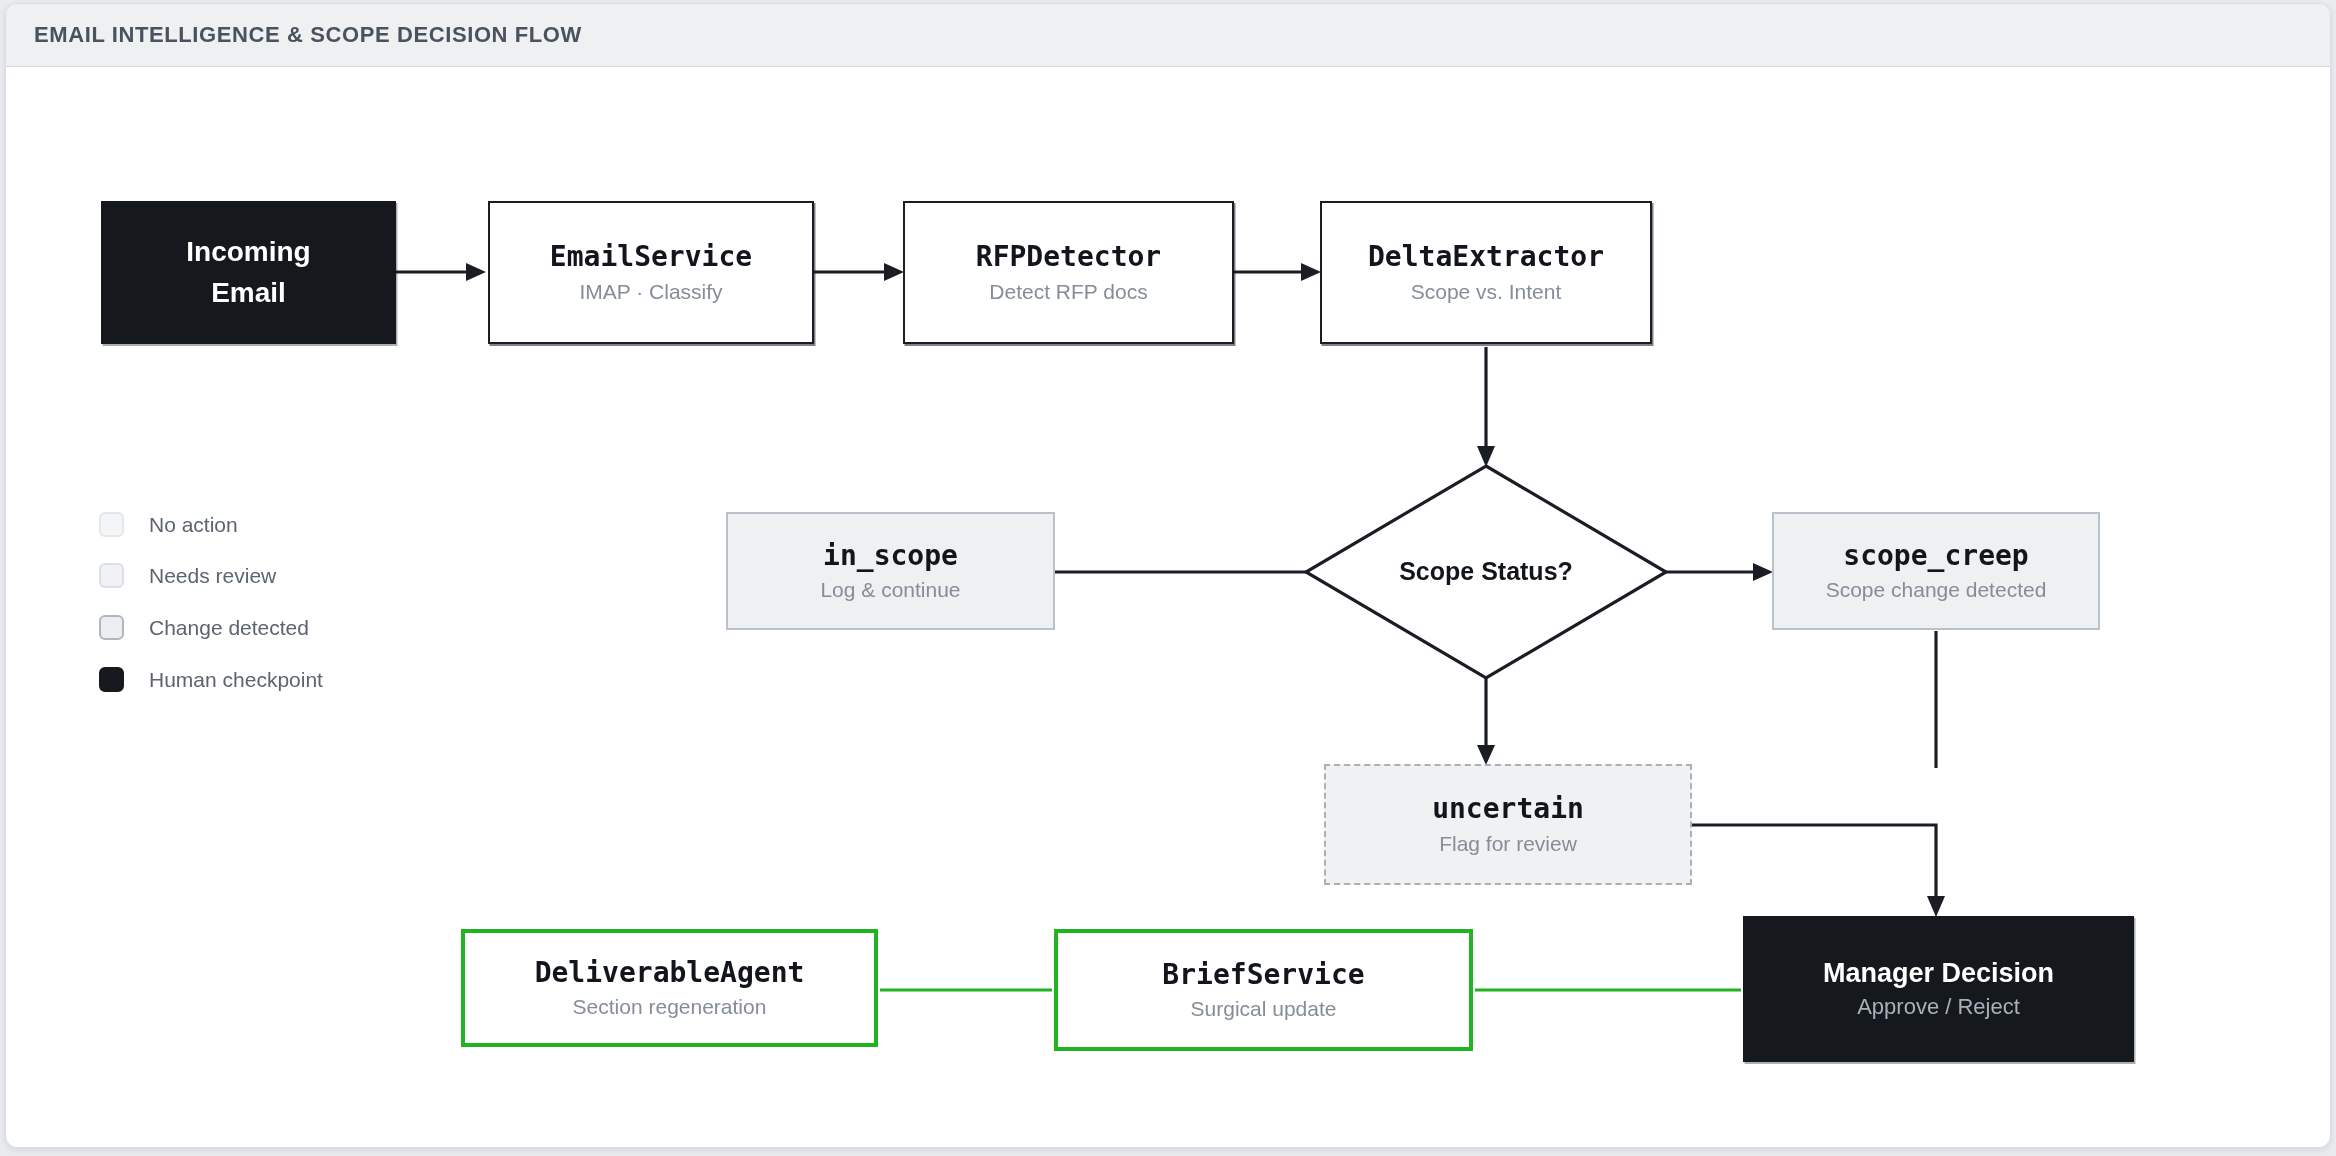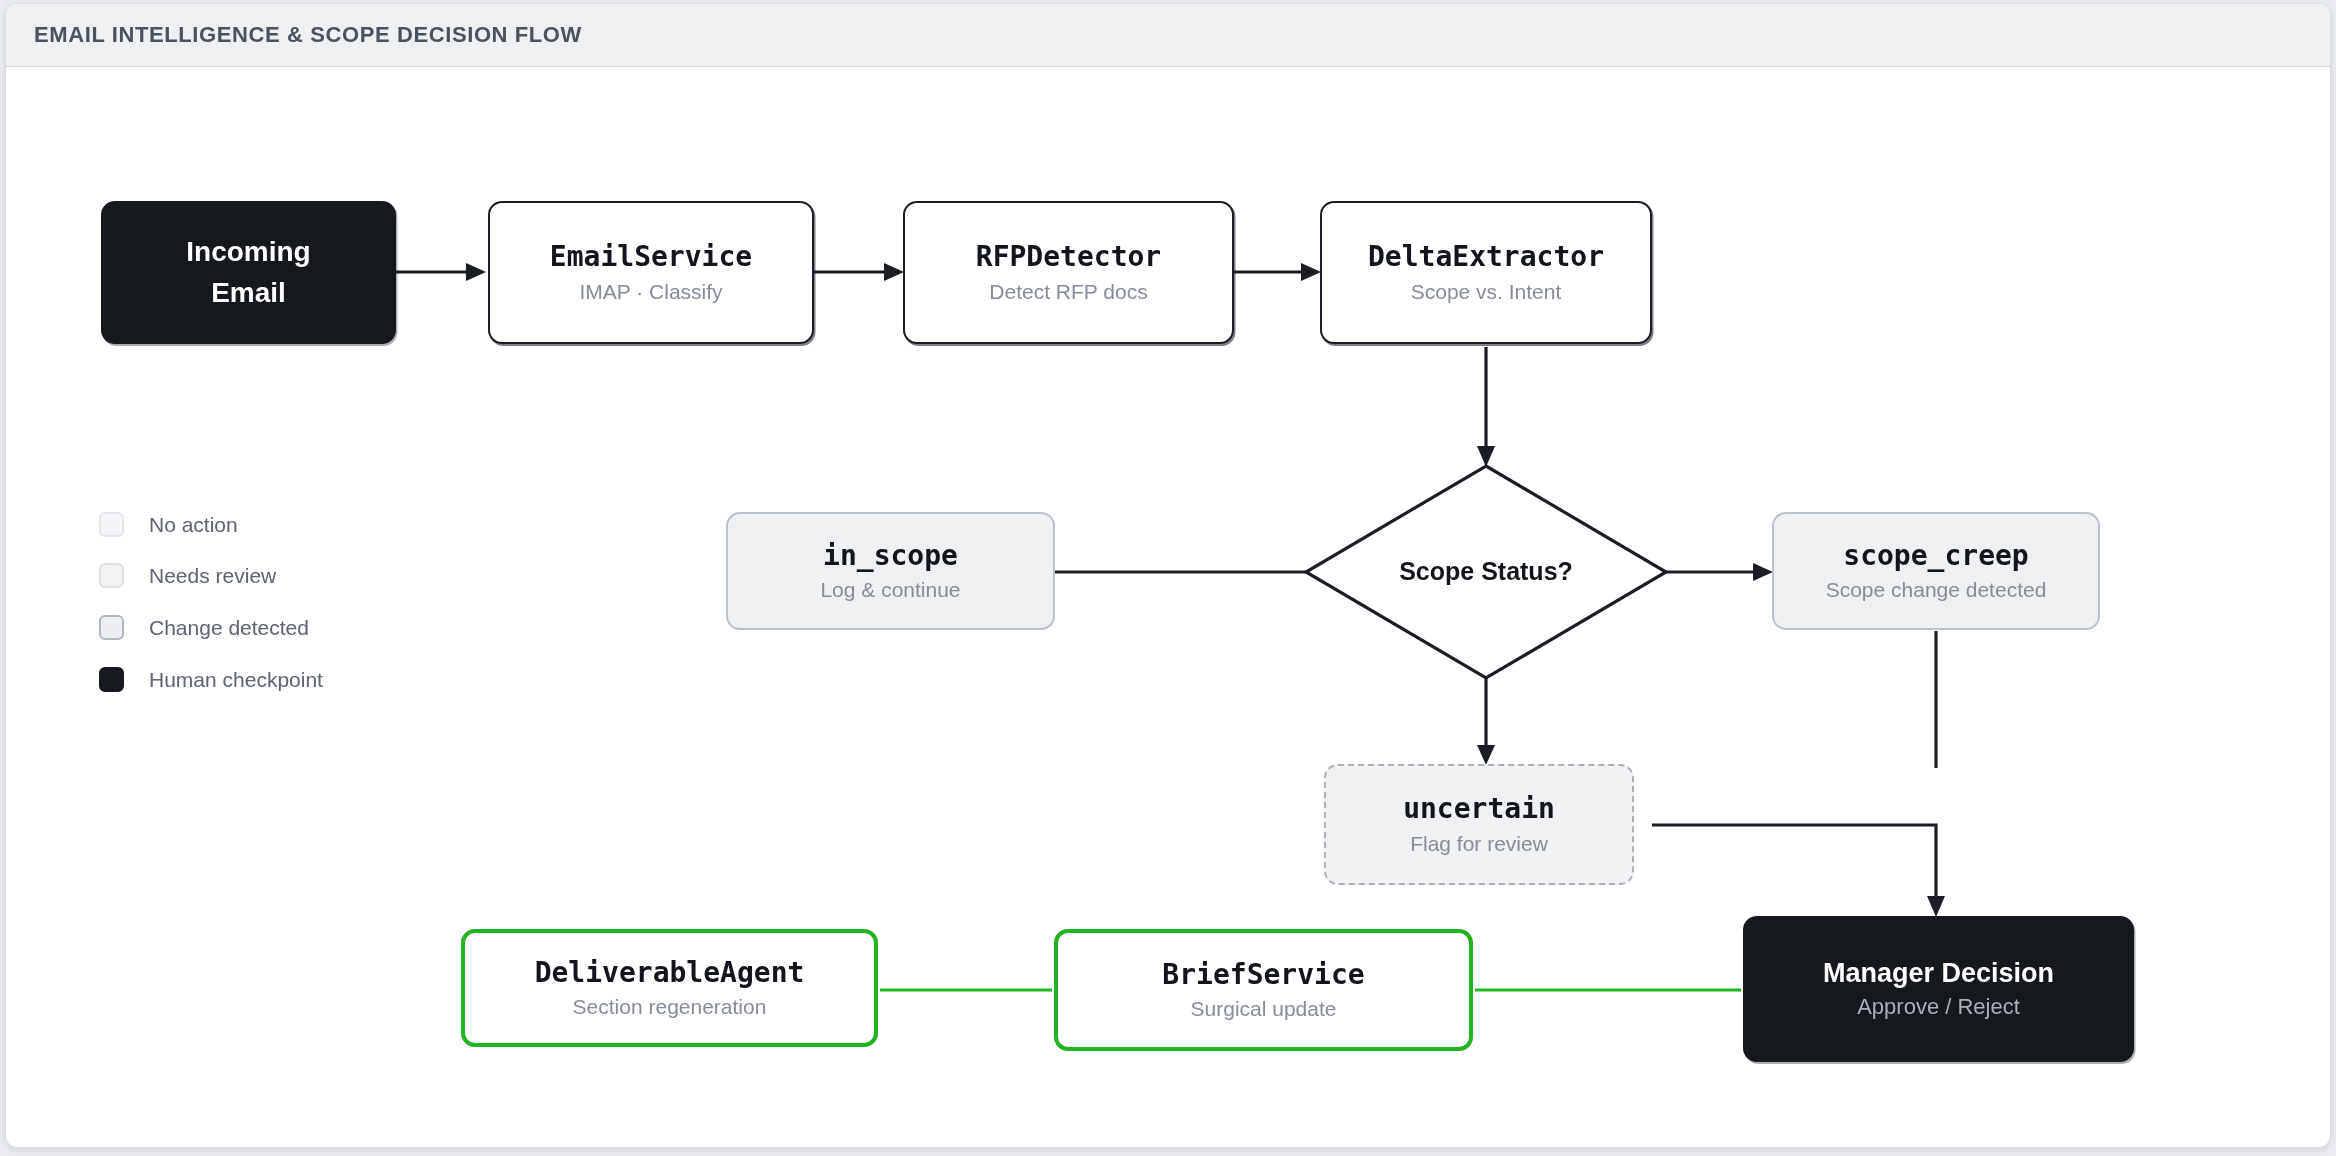--- a/index.html
+++ b/index.html
@@ -23,21 +23,21 @@
     display:flex;align-items:center;padding:0 28px;
   }
   .card-title{
     font-size:22px;font-weight:bold;letter-spacing:.6px;color:var(--header-text);
     text-transform:uppercase;
   }
   .stage{position:absolute;left:0;top:0;right:0;bottom:0;}
   svg.wires{position:absolute;left:0;top:0;width:2336px;height:1156px;}
   .node{
     position:absolute;display:flex;flex-direction:column;align-items:center;
-    justify-content:center;gap:7px;border-radius:14px;text-align:center;
+    justify-content:center;gap:7px;border-radius:0;text-align:center;
   }
   .node .t-mono{
     font-family:"DejaVu Sans Mono","Liberation Mono",monospace;
     font-weight:bold;font-size:28px;color:#12161c;line-height:1.1;
   }
   .node .t-sans{
     font-weight:bold;font-size:28px;color:#ffffff;line-height:1.45;
   }
   .node .sub{font-size:21px;color:var(--sub);line-height:1.1;}
   .v-plain{background:#ffffff;border:2.5px solid var(--node-border);
@@ -117,21 +117,21 @@
     <div class="node v-gray" style="left:720px;top:508px;width:329px;height:118px;">
       <div class="t-mono">in_scope</div>
       <div class="sub">Log &amp; continue</div>
     </div>
 
     <div class="node v-gray" style="left:1766px;top:508px;width:328px;height:118px;">
       <div class="t-mono">scope_creep</div>
       <div class="sub">Scope change detected</div>
     </div>
 
-    <div class="node v-dashed" style="left:1318px;top:760px;width:310px;height:121px;">
+    <div class="node v-dashed" style="left:1318px;top:760px;width:368px;height:121px;">
       <div class="t-mono">uncertain</div>
       <div class="sub">Flag for review</div>
     </div>
 
     <div class="node v-green" style="left:455px;top:925px;width:417px;height:118px;">
       <div class="t-mono">DeliverableAgent</div>
       <div class="sub">Section regeneration</div>
     </div>
 
     <div class="node v-green" style="left:1048px;top:925px;width:419px;height:122px;">

